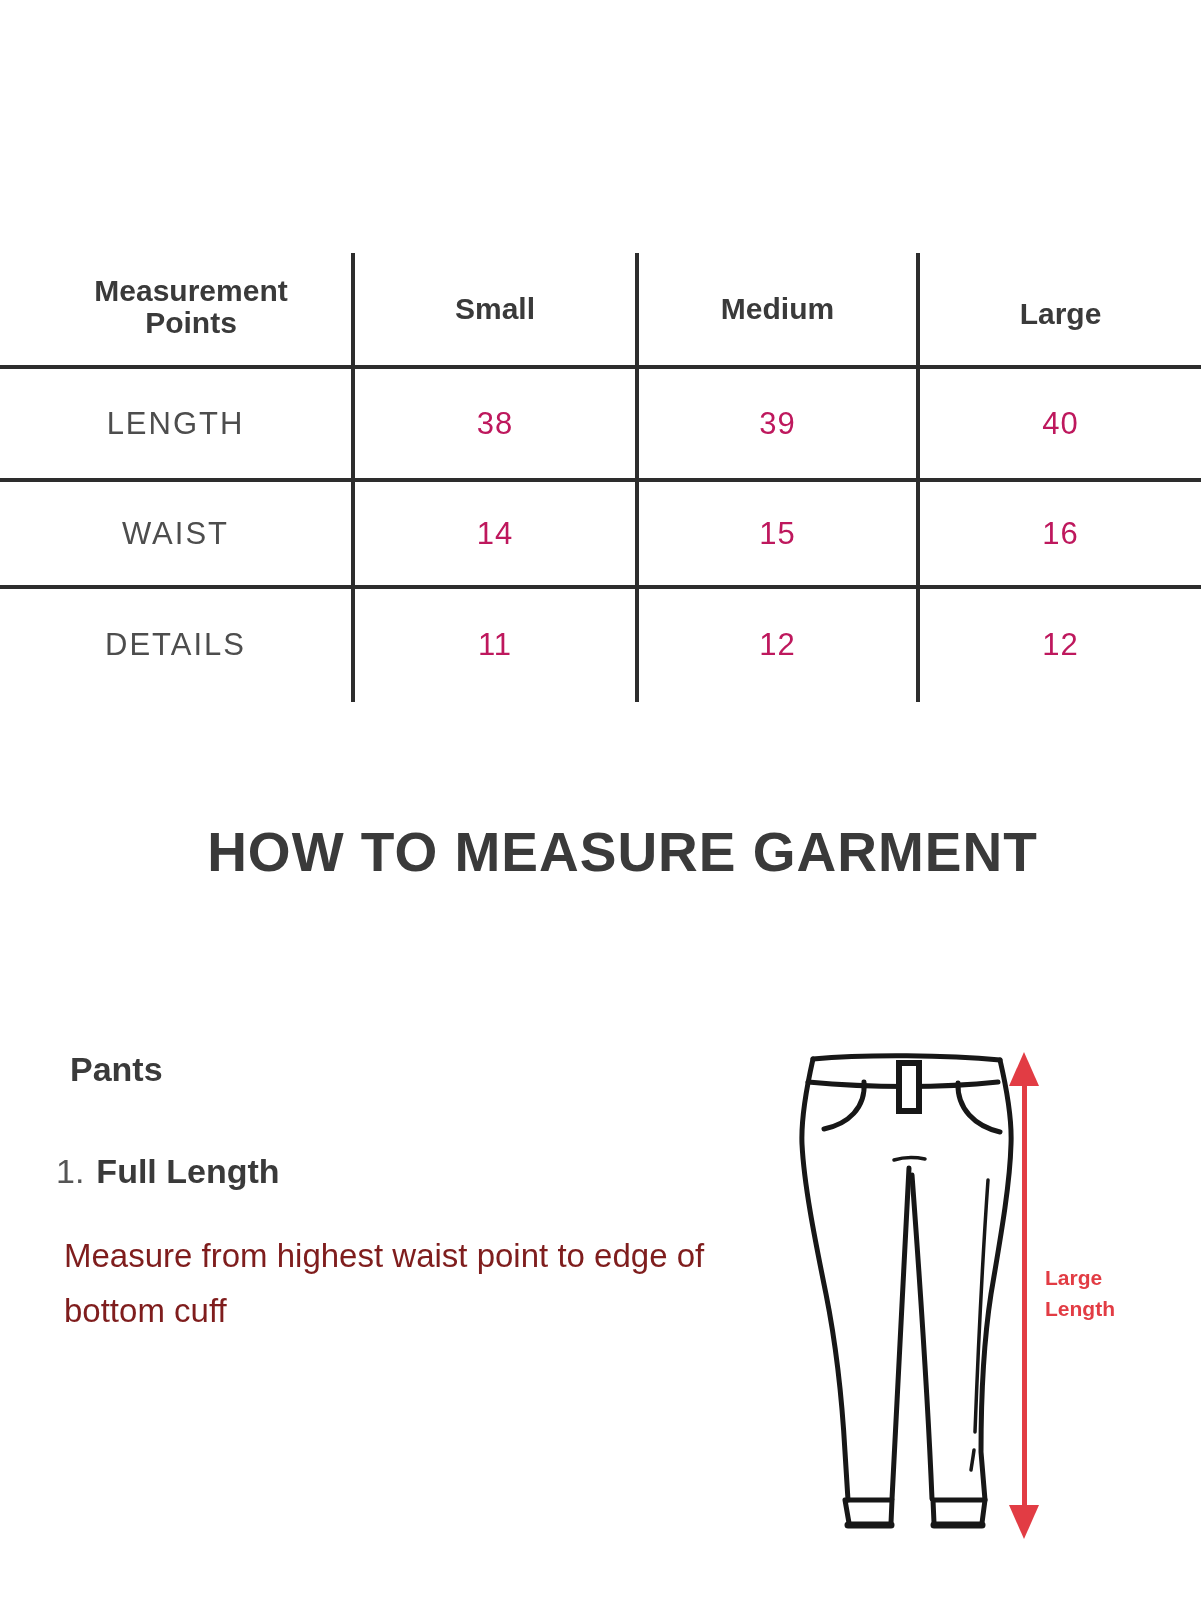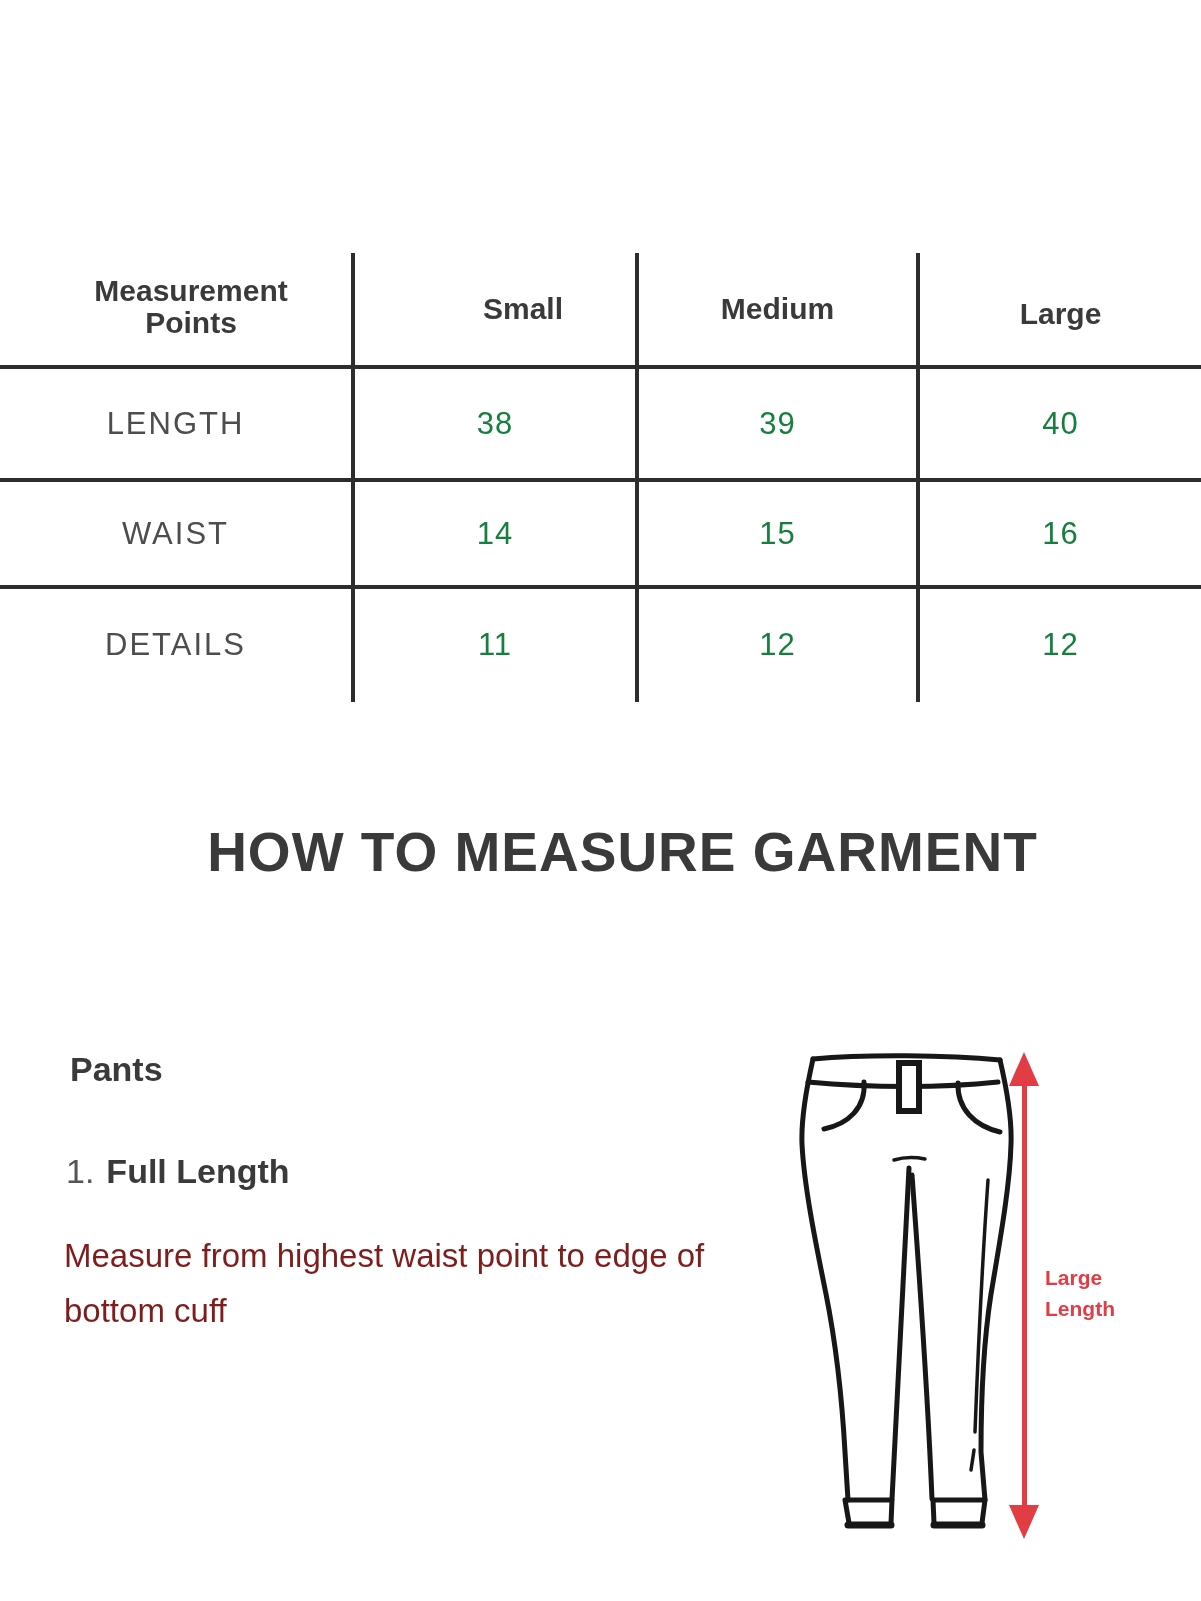--- a/index.html
+++ b/index.html
@@ -42,45 +42,45 @@
   .th {
     font-weight: 700; color: #3a3a3a; font-size: 30px;
   }
   .points-header {
     left: 55px; top: 250px; width: 272px; height: 113px;
     display: flex; align-items: center;
     font-weight: 700; color: #3a3a3a; font-size: 30px;
     line-height: 32px;
     text-align: center;
   }
-  .size-small  { left: 367px; top: 253px; width: 312px; height: 112px; }
+  .size-small  { left: 339px; top: 253px; width: 312px; height: 112px; }
   .size-medium { left: 639px; top: 253px; width: 277px; height: 112px; }
   .size-large  { left: 920px; top: 265px; width: 281px; height: 112px; transform: translateY(-7px); }
 
   .point-label {
     font-size: 31px; font-weight: 300; letter-spacing: 2px; color: #4d4d4d;
   }
   .value {
-    font-size: 31px; font-weight: 300; letter-spacing: 1px; color: #15803d;
+    font-size: 31px; font-weight: 300; letter-spacing: 1px; color: #be185d;
   }
   .c1 { left: 0px;   width: 351px; }
   .c2 { left: 355px; width: 280px; }
   .c3 { left: 639px; width: 277px; }
   .c4 { left: 920px; width: 281px; }
   .r1 { top: 369px; height: 109px; }
   .r2 { top: 482px; height: 103px; }
   .r3 { top: 589px; height: 111px; }
 
   
   .garment-label {
     left: 70px; top: 1050px;
     font-size: 34px; font-weight: 700; color: #3a3a3a;
   }
   .step-line {
-    left: 66px; top: 1152px;
+    left: 56px; top: 1152px;
     font-size: 34px; color: #3a3a3a;
   }
   .step-number { font-weight: 300; color: #555555; margin-right: 12px; }
   .step-title  { font-weight: 700; color: #3a3a3a; }
   .step-desc {
     left: 64px; top: 1228px; width: 645px;
     font-size: 33px; font-weight: 300; color: #7f1d1d;
     line-height: 55px;
   }
 

